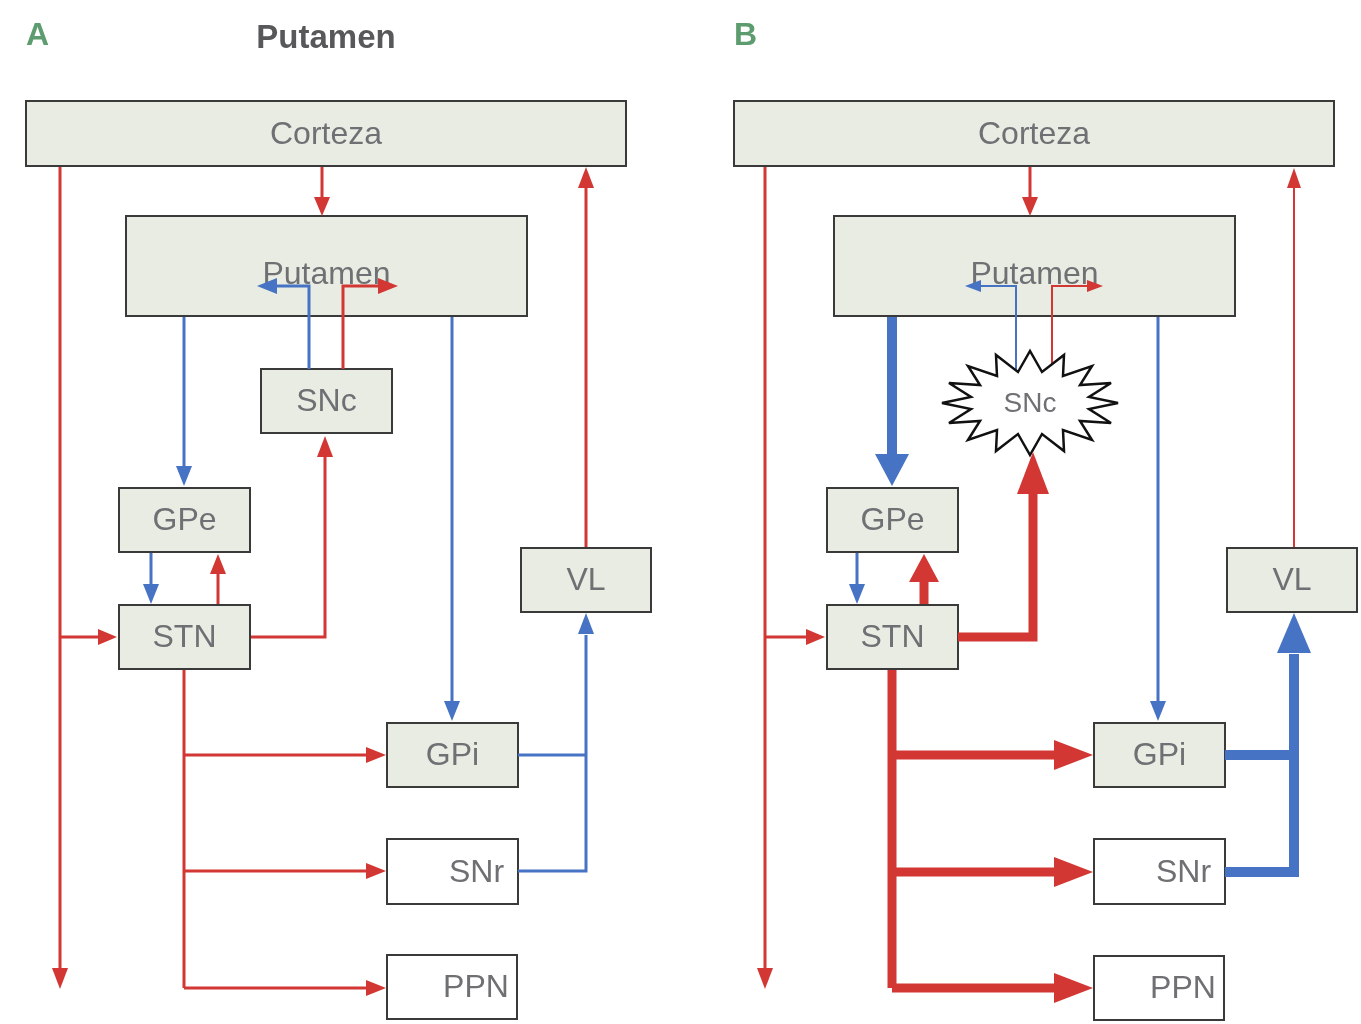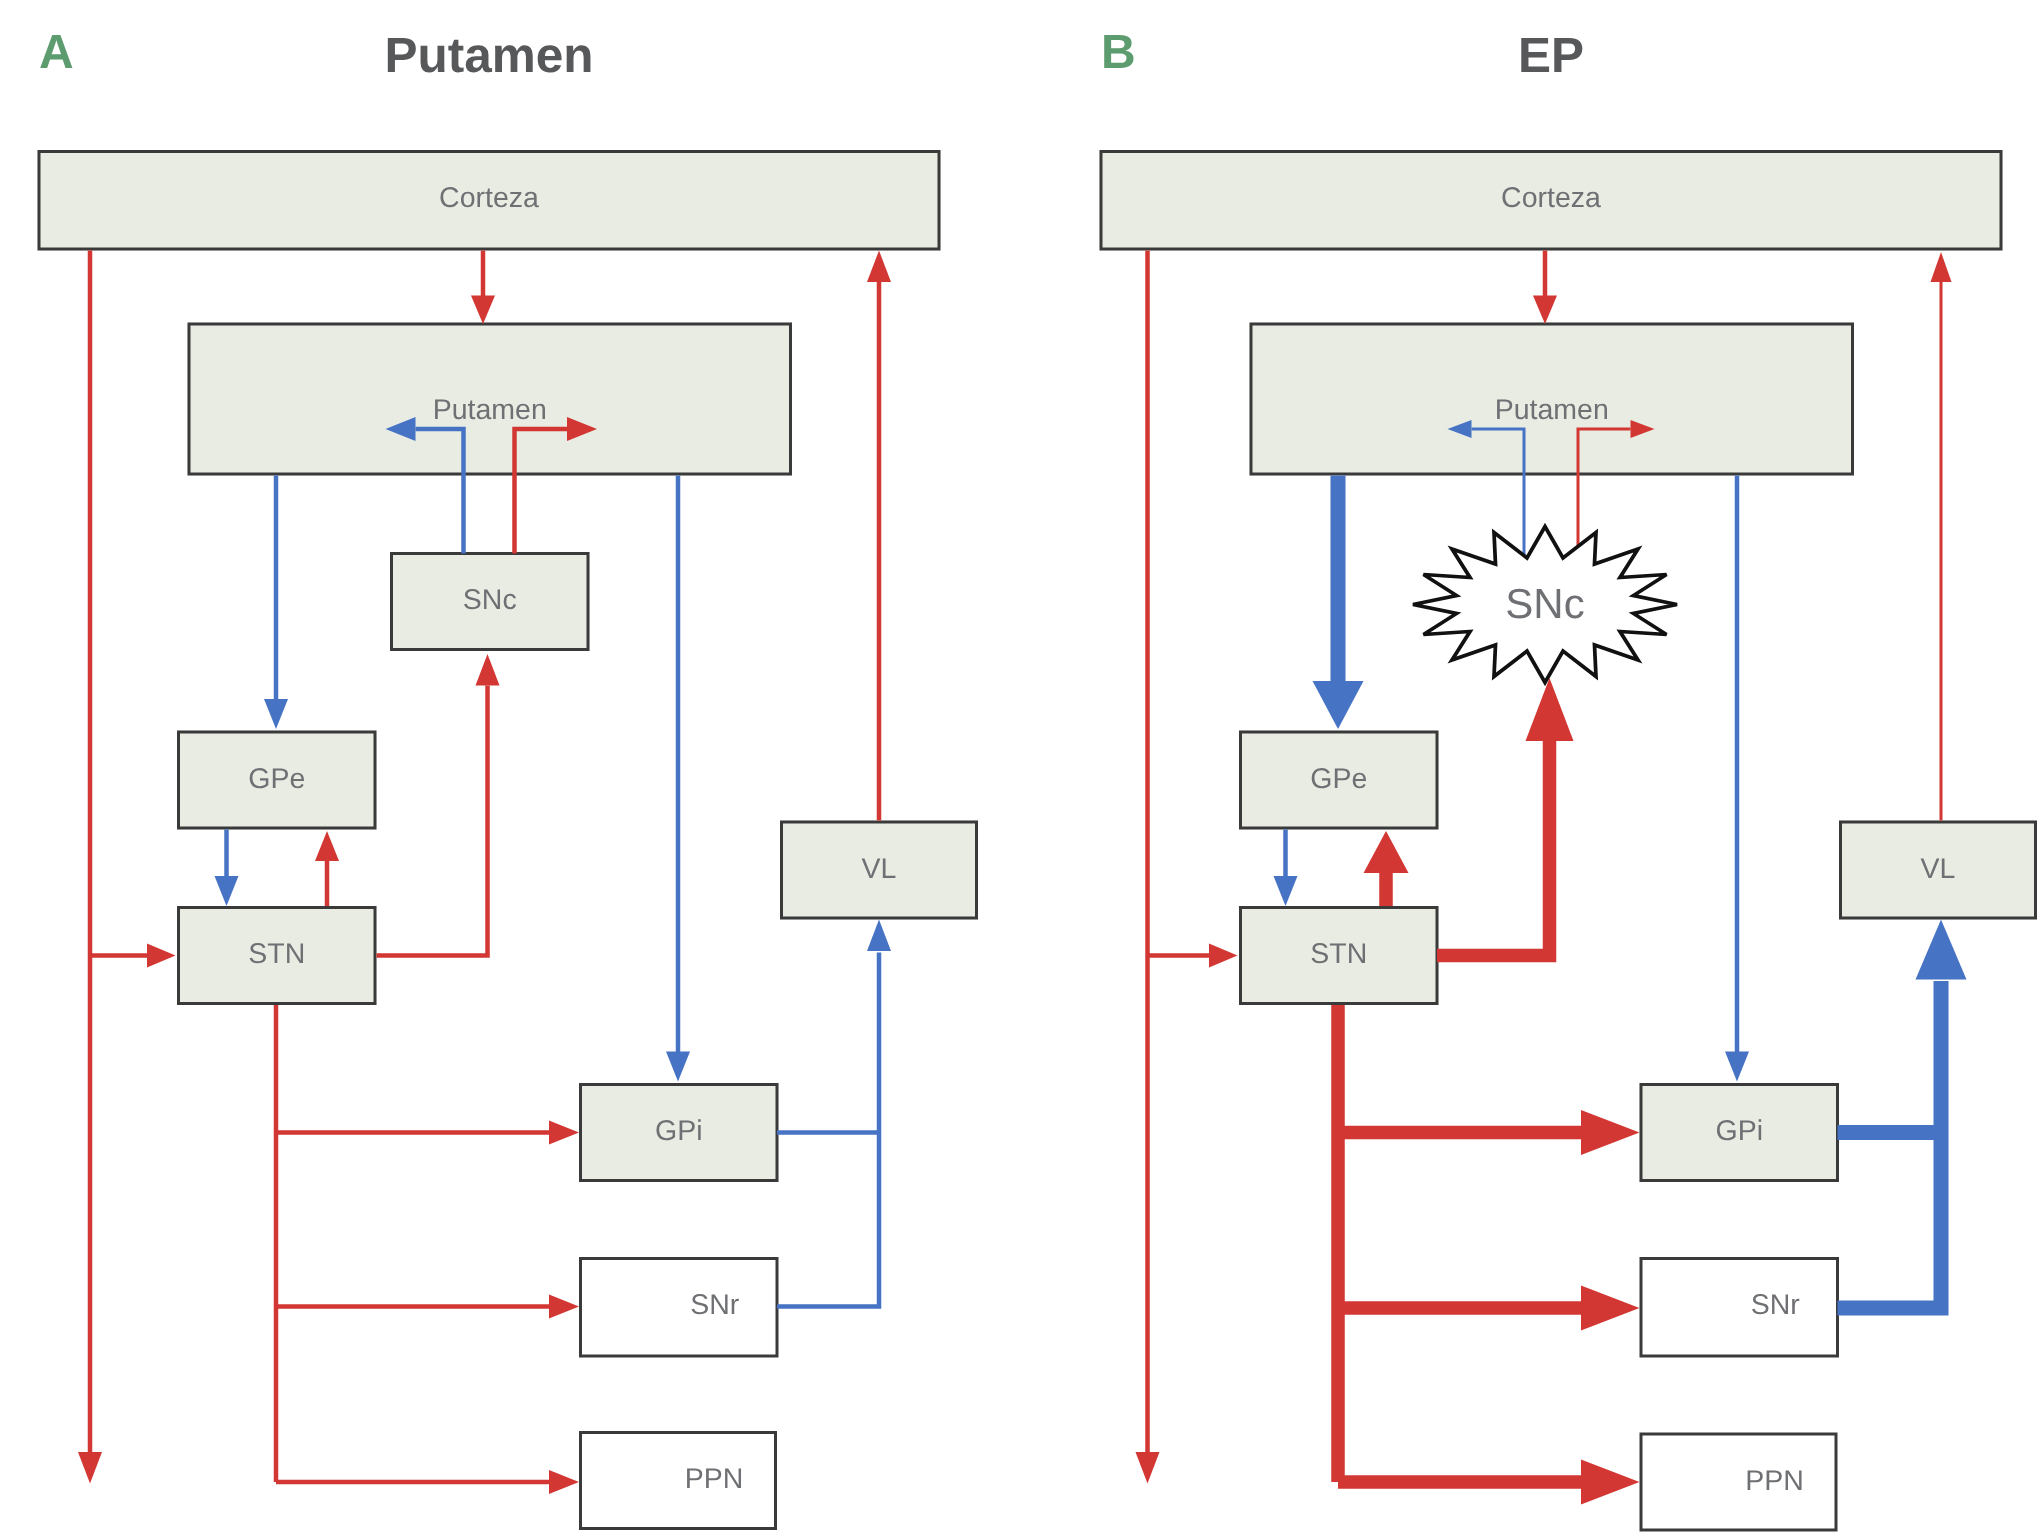--- a/index.html
+++ b/index.html
@@ -7,21 +7,21 @@
   .canvas{position:relative;width:1361px;height:1024px;overflow:hidden;background:#ffffff;}
 
   .pletter{position:absolute;top:16px;font-size:32px;font-weight:bold;color:var(--panel_letter);z-index:1;}
   .ptitle{position:absolute;top:18px;font-size:33px;font-weight:bold;color:var(--title_text);text-align:center;z-index:1;}
 
   .node{position:absolute;box-sizing:border-box;border:2px solid var(--node_border);
         background:var(--node_fill);display:flex;align-items:center;justify-content:center;
         z-index:1;}
   .node.white{background:var(--node_fill_white);padding-left:48px;}
   .node.toplabel{align-items:center;padding-top:16px;}
-  .nl{font-size:19px;color:var(--node_text);line-height:1.1;}
+  .nl{font-size:32px;color:var(--node_text);line-height:1.1;}
 
   svg.wires{position:absolute;left:0;top:0;z-index:2;pointer-events:none;}
   .lr3{stroke:var(--excitatory);stroke-width:3;fill:none;}
   .lb3{stroke:var(--inhibitory);stroke-width:3;fill:none;}
   .lr2{stroke:var(--excitatory);stroke-width:2;fill:none;}
   .lb2{stroke:var(--inhibitory);stroke-width:2;fill:none;}
   .lr9{stroke:var(--excitatory);stroke-width:9;fill:none;stroke-linejoin:miter;}
   .lb10{stroke:var(--inhibitory);stroke-width:10;fill:none;stroke-linejoin:miter;}
   .fr{fill:var(--excitatory);}
   .fb{fill:var(--inhibitory);}
@@ -31,21 +31,20 @@
             font-size:28px;color:var(--node_text);z-index:3;}
 </style>
 </head>
 <body>
 
 <div class="canvas">
 
   <div class="pletter" style="left:26px">A</div>
   <div class="ptitle" style="left:25px;width:602px">Putamen</div>
   <div class="pletter" style="left:734px">B</div>
-  <div class="ptitle" style="left:733px;width:602px">EP</div>
 
   <div class="node" style="left:25px;top:100px;width:602px;height:67px">
     <span class="nl">Corteza</span>
     </div>
   <div class="node toplabel" style="left:125px;top:215px;width:403px;height:102px">
     <span class="nl">Putamen</span>
     </div>
   <div class="node" style="left:260px;top:368px;width:133px;height:66px">
     <span class="nl">SNc</span>
     </div>

